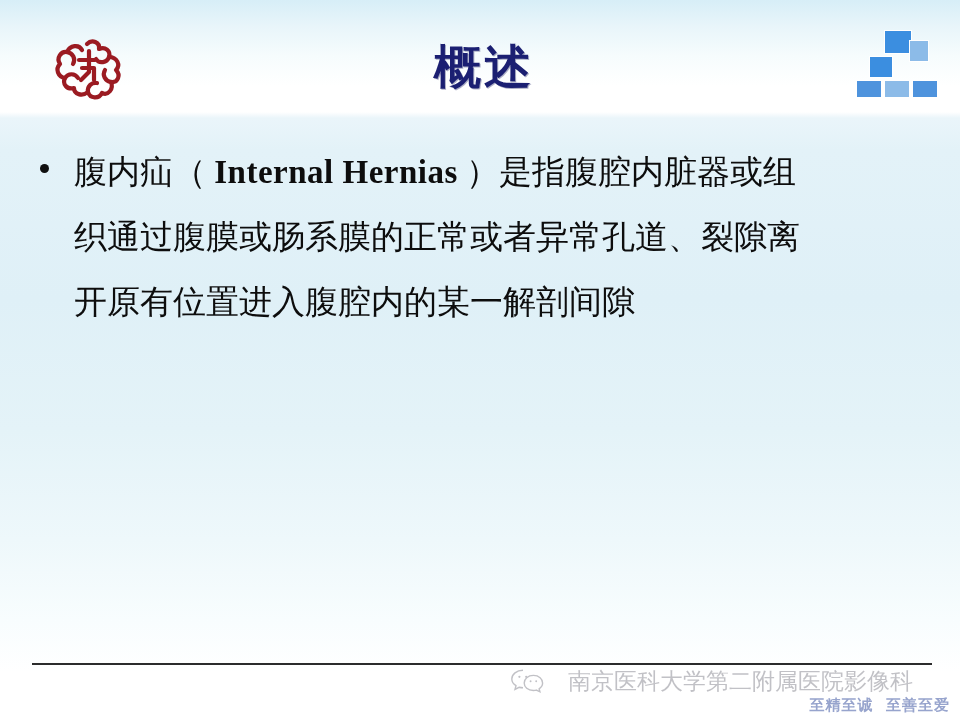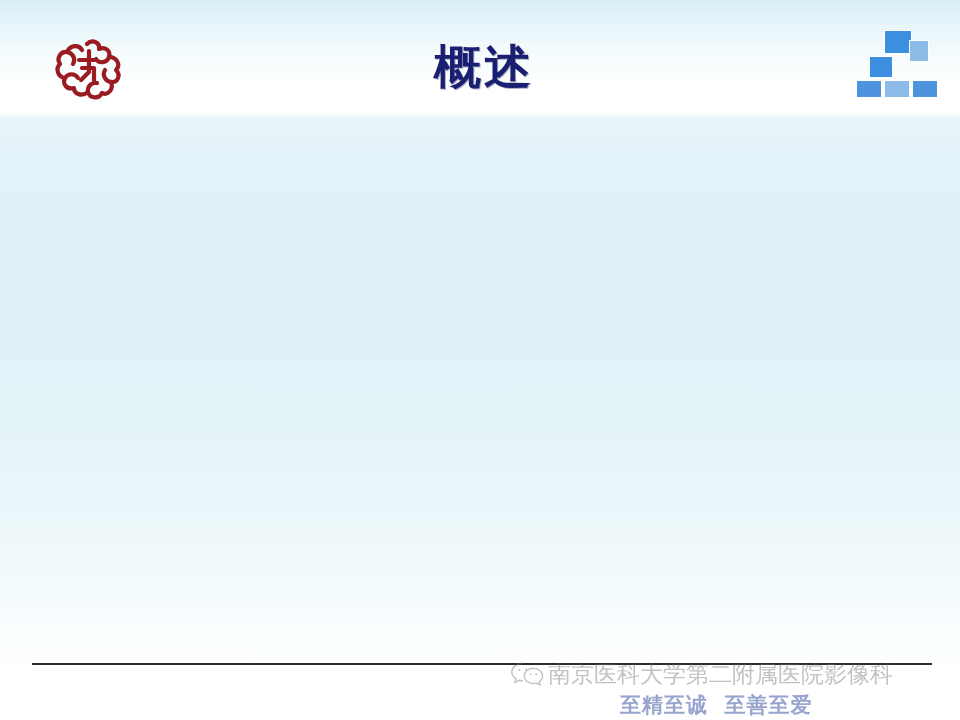--- a/index.html
+++ b/index.html
@@ -144,43 +144,43 @@
     border-top: 2px solid #2c2c2c;
   }
 
   .wm {
     position: absolute;
     left: 510px;
     top: 660px;
     width: 450px;
     height: 42px;
     display: flex;
-    align-items: flex-start;
-    gap: 4px;
+    align-items: center;
+    gap: 24px;
     opacity: .42;
   }
   .wm .wechat-icon { width: 34px; height: 28px; flex: 0 0 auto; }
   .wm .wm-text {
     font-family: "DejaVu Sans", "Liberation Sans", sans-serif;
     font-size: 23px;
     line-height: 28px;
     color: #6d6d78;
     letter-spacing: 0px;
     white-space: nowrap;
   }
 
   .motto {
     position: absolute;
     left: 620px;
     top: 692px;
     width: 330px;
-    text-align: left;
+    text-align: right;
     font-family: "DejaVu Sans", "Liberation Sans", sans-serif;
     font-weight: bold;
-    font-size: 21px;
+    font-size: 15px;
     line-height: 26px;
     color: #97a4cd;
     letter-spacing: 1px;
     white-space: pre;
   }
 </style>
 </head>
 <body>
 
 <div class="slide">
@@ -209,20 +209,28 @@
       <i class="d1"></i>
       <i class="d2"></i>
       <i class="d3"></i>
       <i class="d4"></i>
       <i class="d5"></i>
       <i class="d6"></i>
     </div>
   </div>
 
   <div class="content" id="content-root">
+      <div class="bullet">
+        <span class="dot"></span>
+        <div class="lines">
+          <span class="ln"><span class="cjk">腹内疝（ </span><span class="en">Internal Hernias</span><span class="cjk"> ）是指腹腔内脏器或组</span></span>
+          <span class="ln"><span class="cjk">织通过腹膜或肠系膜的正常或者异常孔道、裂隙离</span></span>
+          <span class="ln"><span class="cjk">开原有位置进入腹腔内的某一解剖间隙</span></span>
+        </div>
+      </div>
     </div>
 
   <div class="footer-rule"></div>
 
   <div class="wm">
     <span class="wechat-icon">
       <svg viewBox="0 0 34 28" width="34" height="28" aria-hidden="true">
         <g fill="none" stroke="#6d6d78" stroke-width="1.4">
           <path d="M13 3.2 C6.6 3.2 1.8 7.3 1.8 12 C1.8 14.7 3.4 17.1 6 18.7 L5 22.4 L9.1 20.3 C10.3 20.6 11.6 20.8 13 20.8"></path>
           <circle cx="9.4" cy="9.8" r="1.1" fill="#6d6d78" stroke="none"></circle>

